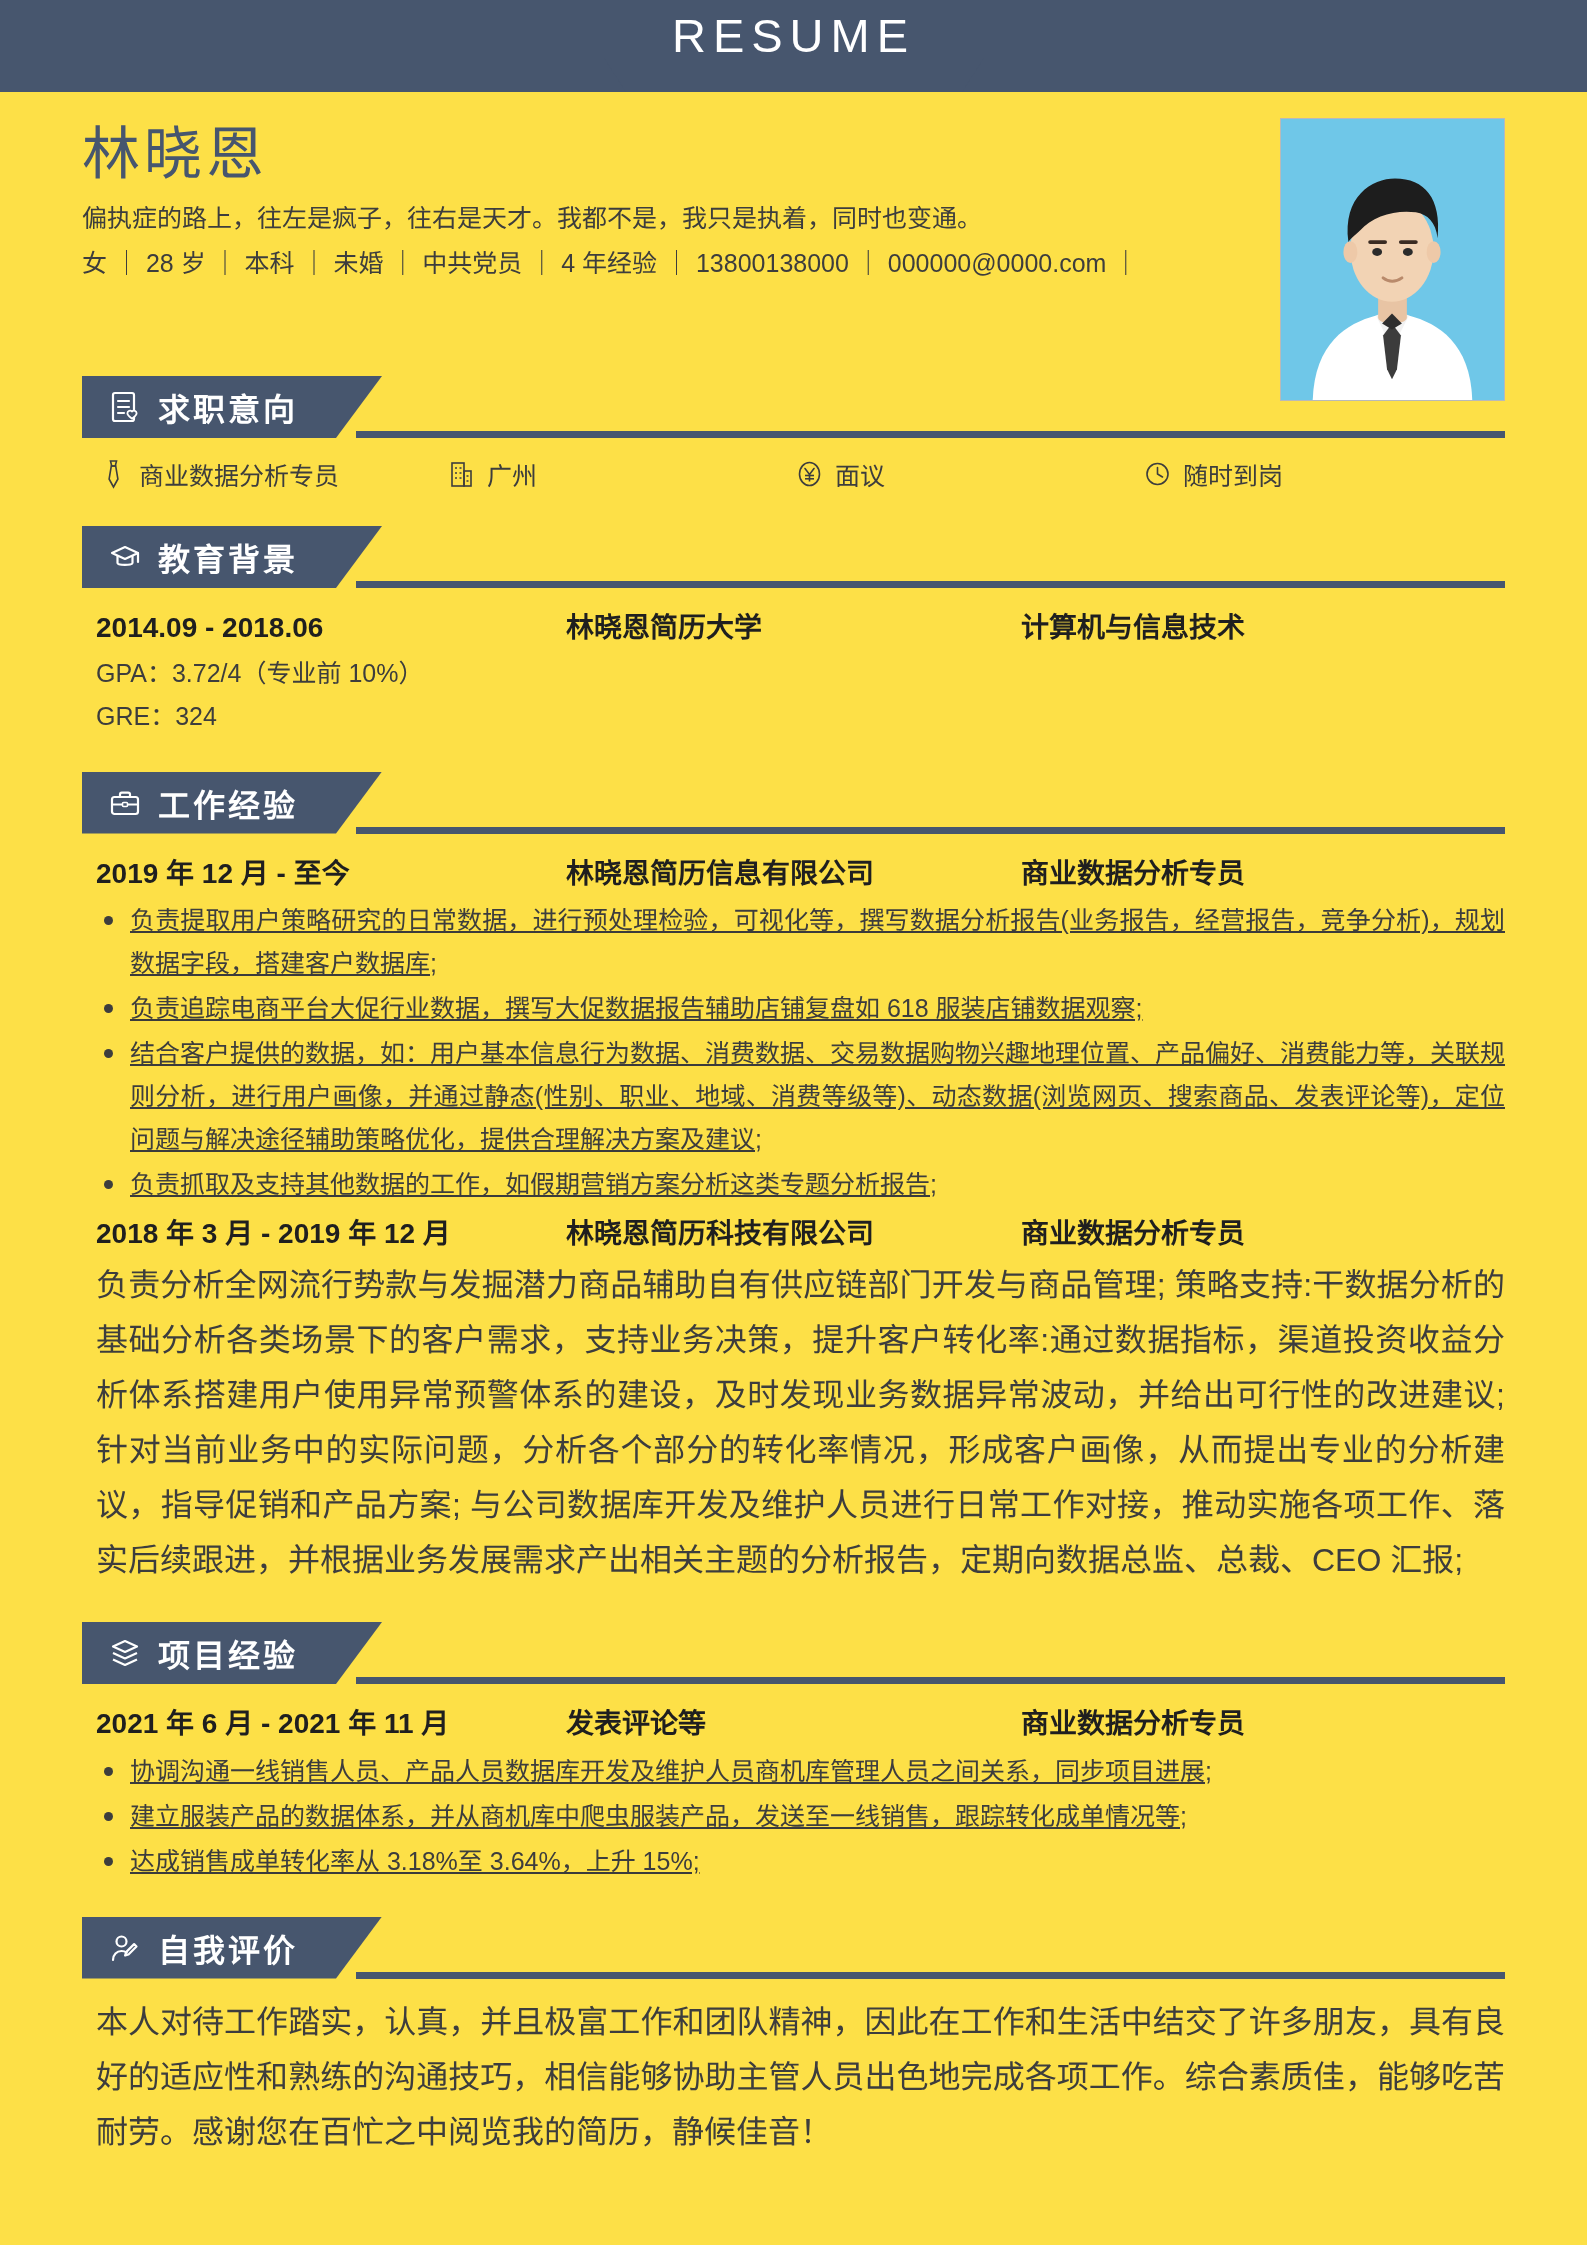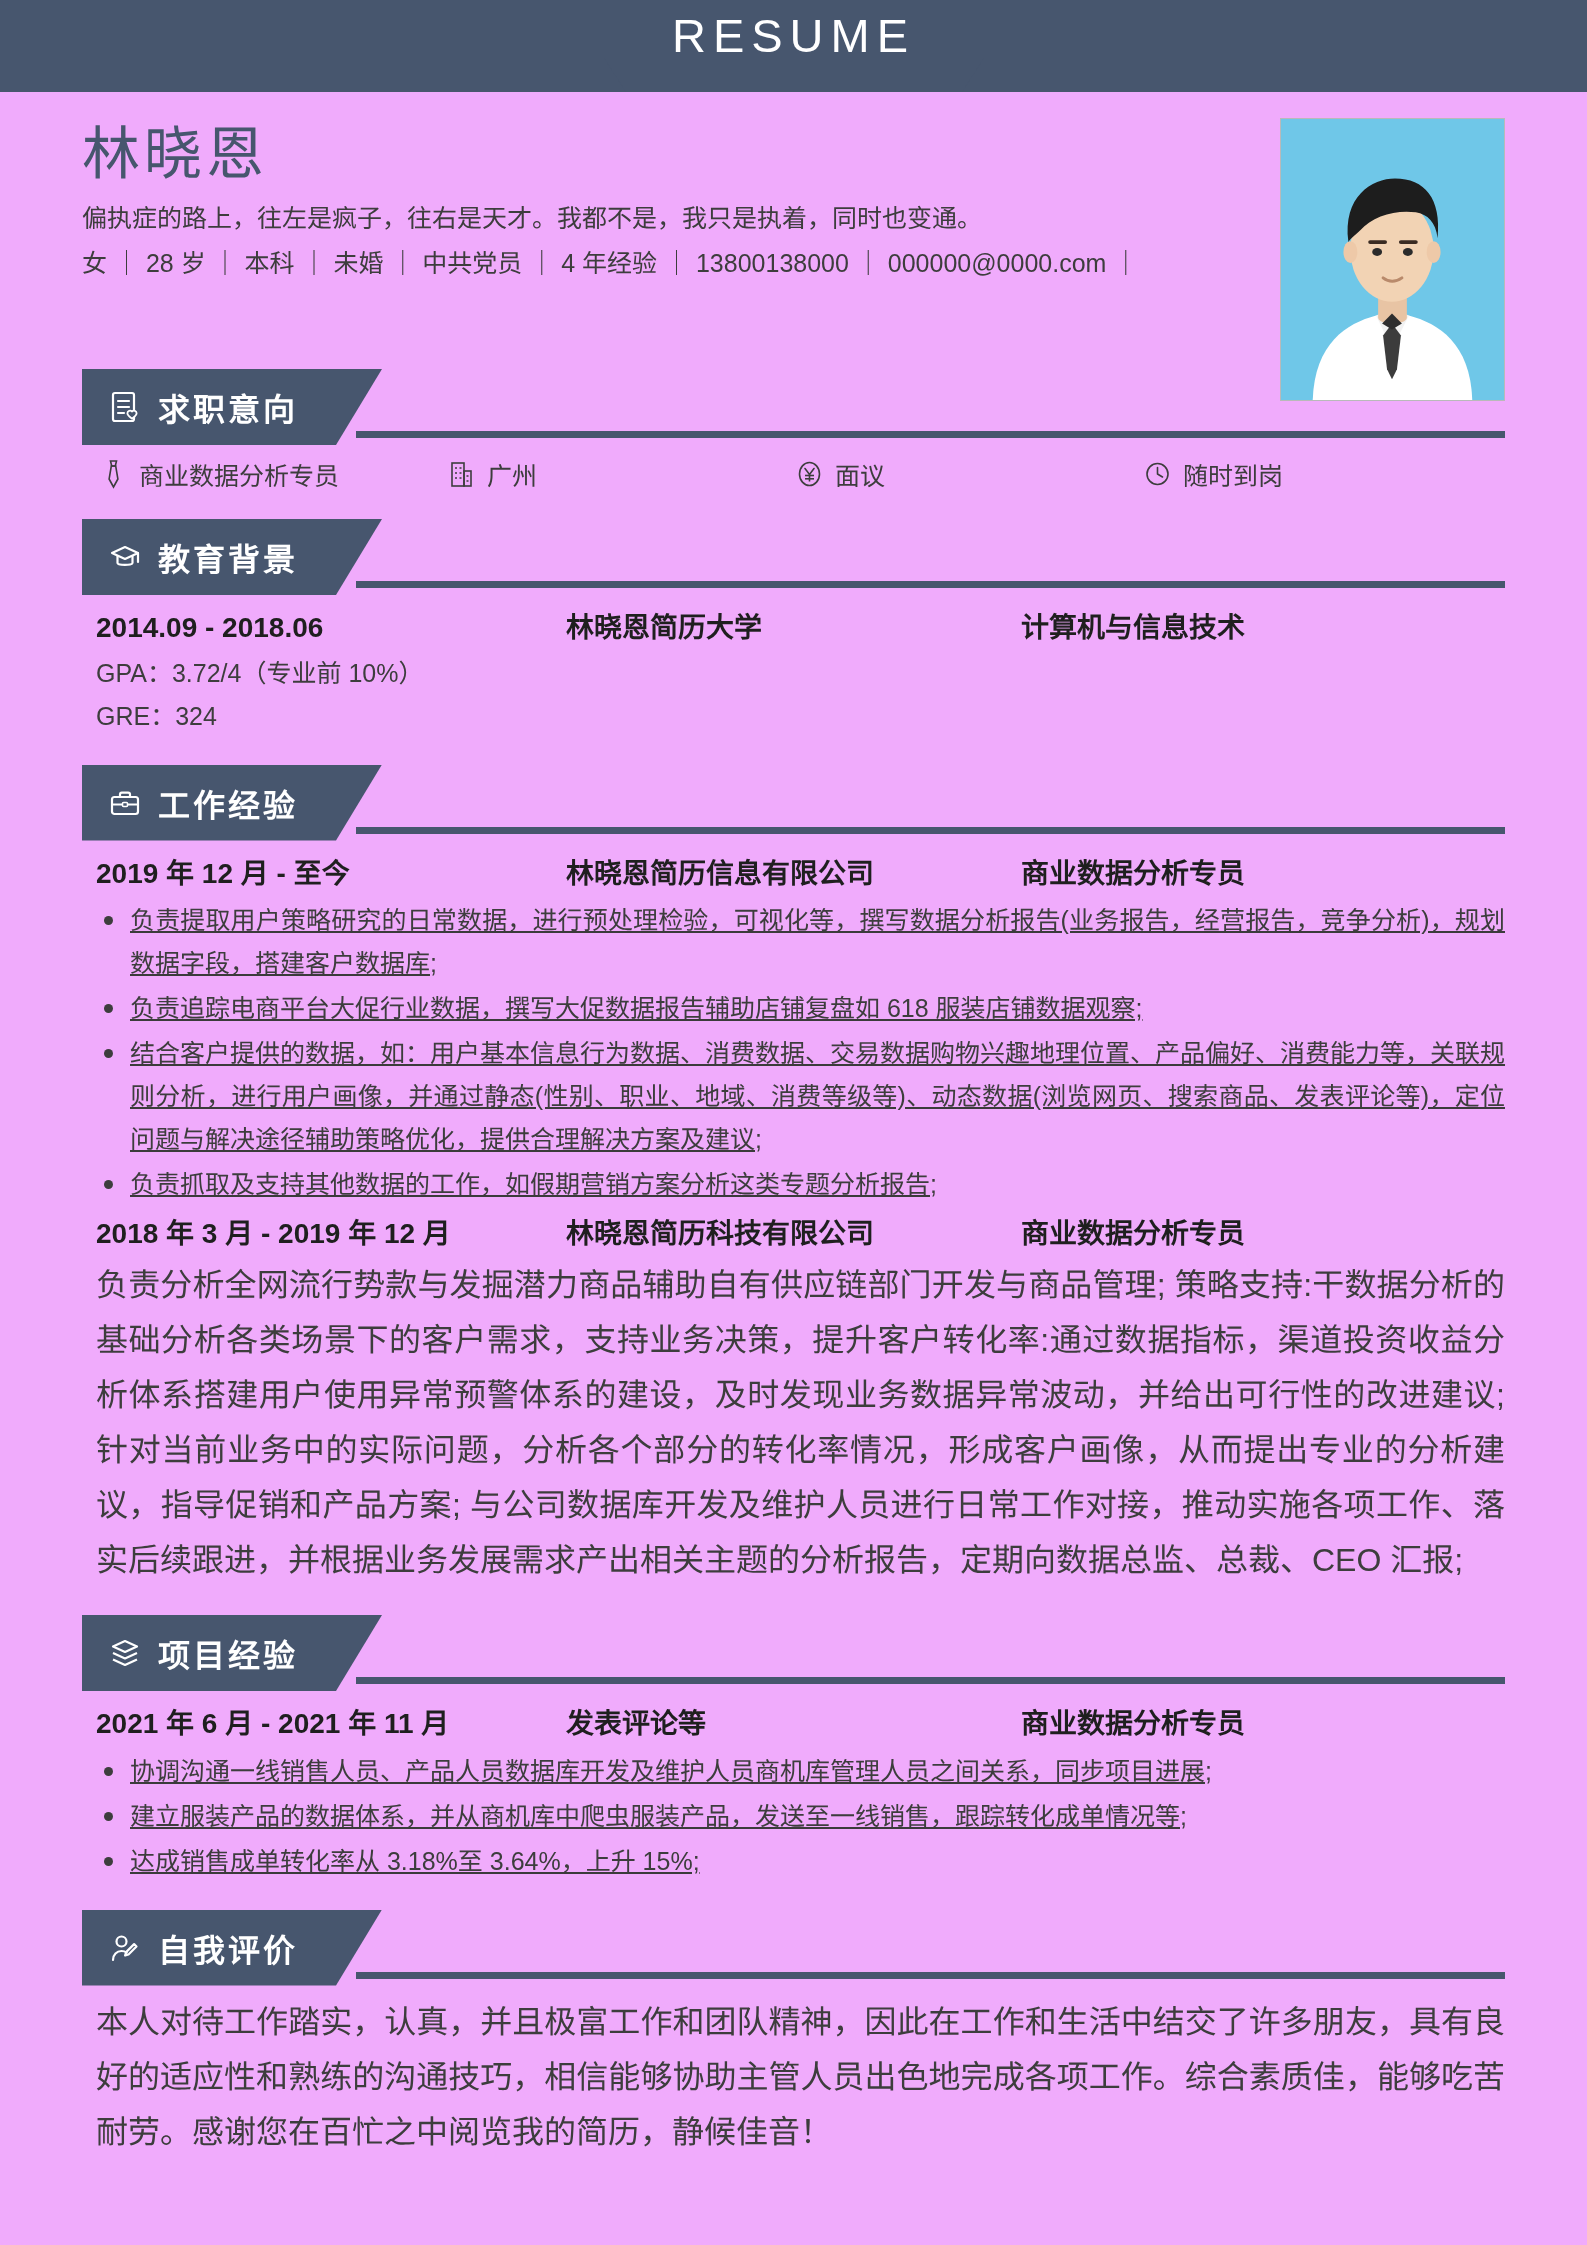--- a/index.html
+++ b/index.html
@@ -10,21 +10,21 @@
   }
   body {
     font-family: "Liberation Sans", "DejaVu Sans", sans-serif;
     color: #3b3b3b;
     -webkit-font-smoothing: antialiased;
   }
   .page {
     position: relative;
     width: 1587px;
     height: 2245px;
-    background: #f0abfc;
+    background: #fde047;
     overflow: hidden;
     box-sizing: border-box;
   }
 
   
   .banner {
     position: relative;
     width: 100%;
     height: 92px;
     background: #47566e;
@@ -100,21 +100,21 @@
   
   .section { padding: 0 82px; margin-top: 34px; position: relative; }
   .sec-head {
     position: relative;
     height: 62px;
     display: flex;
     align-items: center;
   }
   .sec-tab {
     position: relative;
-    height: 76px;
+    height: 62px;
     min-width: 300px;
     background: #47566e;
     display: flex;
     align-items: center;
     padding: 0 66px 0 26px;
     box-sizing: border-box;
     clip-path: polygon(0 0, 100% 0, calc(100% - 46px) 100%, 0 100%);
     z-index: 2;
   }
   .sec-icon {

